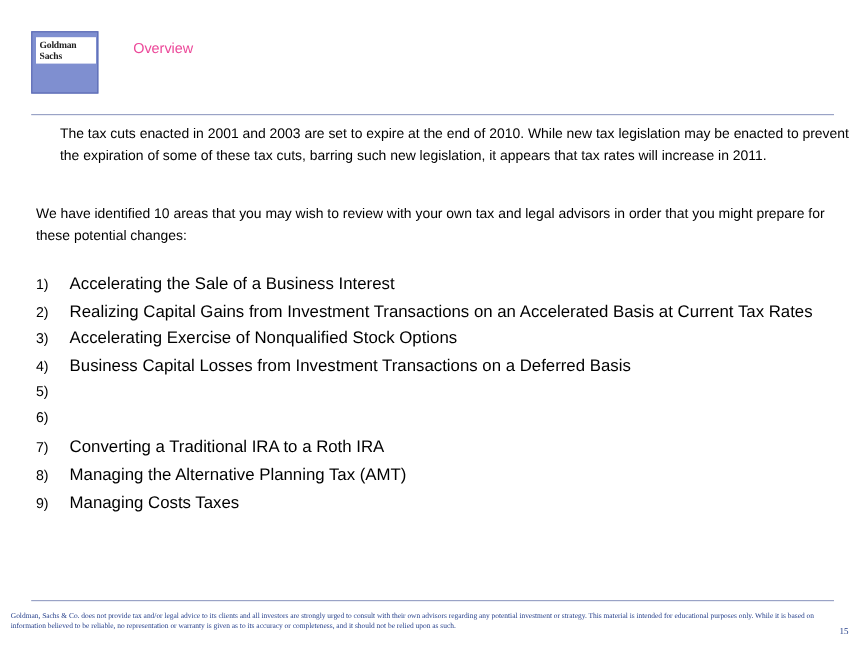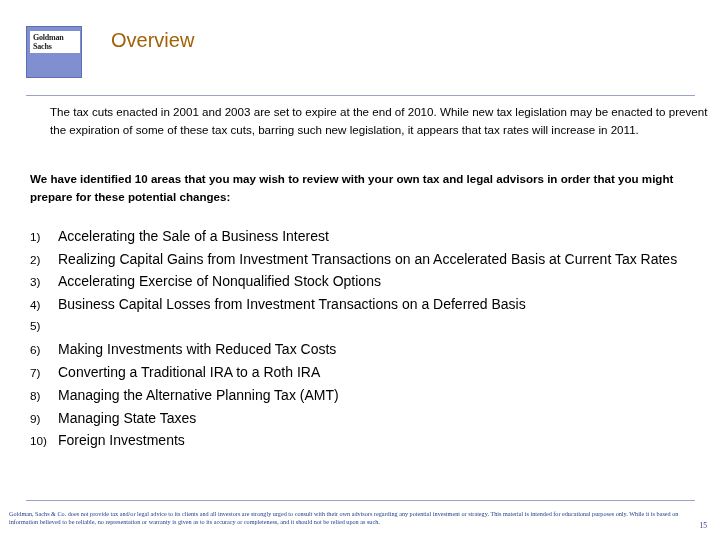--- a/index.html
+++ b/index.html
@@ -60,23 +60,23 @@
     line-height: 9px;
     color: #222222;
     letter-spacing: -0.2px;
   }
   .title-block {
     position: absolute;
     left: 111px;
     top: 28px;
   }
   .title-line {
-    font-size: 20px;
+    font-size: 12px;
     line-height: 24px;
-    color: #a16207;
+    color: #ec4899;
   }
   .header-rule {
     position: absolute;
     left: 26px;
     top: 95px;
     width: 669px;
     height: 1px;
     background: #9aa3c6;
   }
 
@@ -90,21 +90,20 @@
   .para-1 {
     left: 30px;
     top: 103px;
     width: 672px;
     margin-left: 20px;
   }
   .para-2 {
     left: 30px;
     top: 170px;
     width: 668px;
-    font-weight: bold;
   }
 
   .list {
     position: absolute;
     left: 30px;
     top: 228px;
     width: 670px;
   }
   .list-item {
     display: flex;
@@ -186,37 +185,32 @@
     </div>
     <div class="list-item">
       <span class="list-num">4)</span>
       <span class="list-text">Business Capital Losses from Investment Transactions on a Deferred Basis</span>
     </div>
     <div class="list-item">
       <span class="list-num">5)</span>
     </div>
     <div class="list-item">
       <span class="list-num">6)</span>
-      <span class="list-text">Making Investments with Reduced Tax Costs</span>
     </div>
     <div class="list-item">
       <span class="list-num">7)</span>
       <span class="list-text">Converting a Traditional IRA to a Roth IRA</span>
     </div>
     <div class="list-item">
       <span class="list-num">8)</span>
       <span class="list-text">Managing the Alternative Planning Tax (AMT)</span>
     </div>
     <div class="list-item">
       <span class="list-num">9)</span>
-      <span class="list-text">Managing State Taxes</span>
-    </div>
-    <div class="list-item">
-      <span class="list-num">10)</span>
-      <span class="list-text">Foreign Investments</span>
+      <span class="list-text">Managing Costs Taxes</span>
     </div>
   </div>
 
   <div class="footer-rule"></div>
   <div class="disclaimer">Goldman, Sachs &amp; Co. does not provide tax and/or legal advice to its clients and all investors are strongly urged to consult with their own advisors regarding any potential investment or strategy.  This material is intended for educational purposes only.  While it is based on information believed to be reliable, no representation or warranty is given as to its accuracy or completeness, and it should not be relied upon as such.</div>
   <div class="page-num">15</div>
 
 </div>
 
 </body></html>

